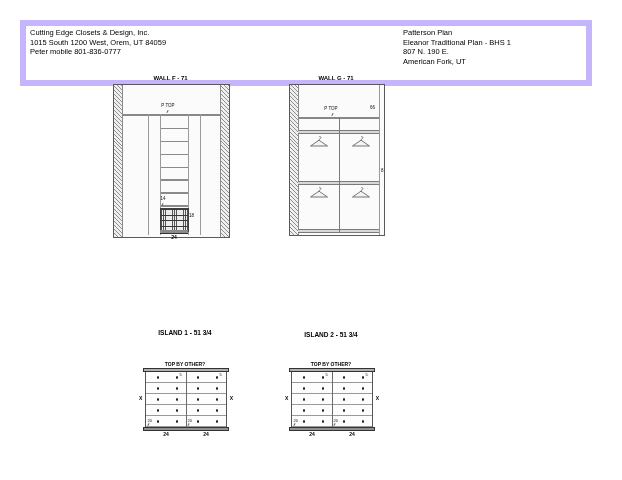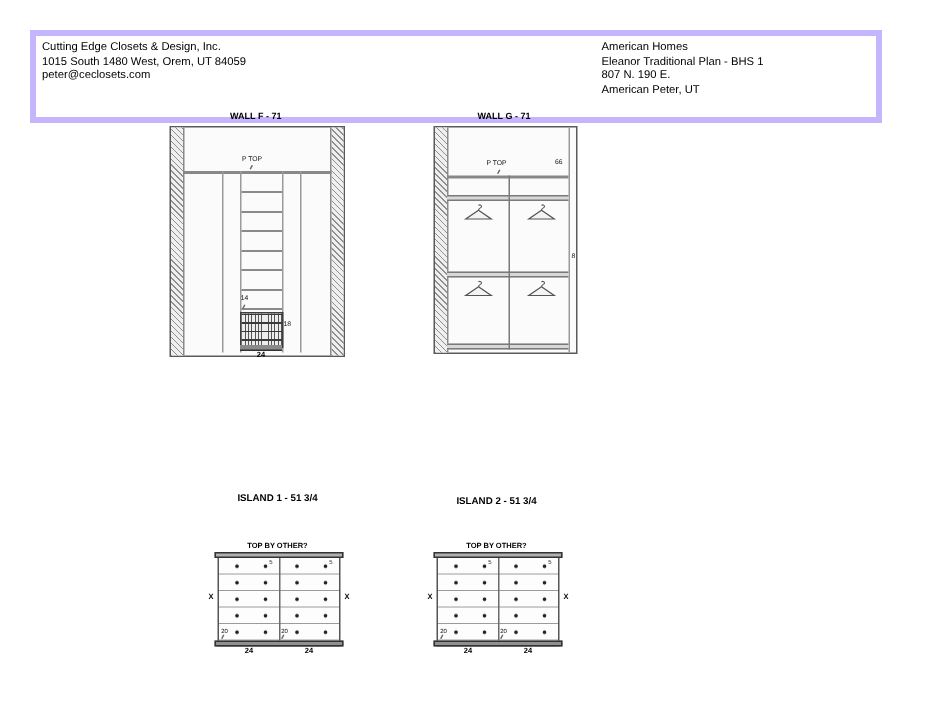--- a/index.html
+++ b/index.html
@@ -2,21 +2,21 @@
 <html><head>
 <meta charset="utf-8">
 <style>
   html,body{margin:0;padding:0;background:#ffffff;}
   .page{
     position:relative; width:622px; height:480px; background:#ffffff;
     font-family:"Liberation Sans", sans-serif; color:#000; overflow:hidden;
   }
   
   .header-box{position:absolute; left:20px; top:20px; width:560px; height:54px;
-    border:4px solid #c4b5fd; background:#fff;}
+    border:6px solid #c4b5fd; background:#fff;}
   .info-block{position:absolute; top:2px; font-size:7.5px; line-height:9.6px; white-space:nowrap;}
   
   .dwg-title{position:absolute; font-size:6px; font-weight:bold; text-align:center; white-space:nowrap;}
   .box{position:absolute; border:1px solid #5a5a5a; background:#fbfbfb;}
   .hatch{position:absolute; top:0; bottom:0; width:8px;
     background:repeating-linear-gradient(45deg,#8f8f8f 0,#8f8f8f .7px,#efefef .7px,#efefef 2.8px);}
   .hatch.left{left:0; border-right:1px solid #8a8a8a;}
   .hatch.right{right:0; border-left:1px solid #8a8a8a;}
   .vline{position:absolute; width:1px; background:#9a9a9a;}
   .hline{position:absolute; height:1.5px; background:#888;}
@@ -49,28 +49,28 @@
   .ititle{position:absolute; font-size:6.5px; font-weight:bold; text-align:center; white-space:nowrap;}
 </style>
 </head>
 <body>
 
 <div class="page">
 
   <div class="header-box">
     <div class="info-block" style="left:4px;">
       <div>Cutting Edge Closets &amp; Design, Inc.</div>
-      <div>1015 South 1480 West, Orem, UT  84059</div>
-      <div>peter@ceclosets.com</div>
+      <div>1015 South 1200 West, Orem, UT  84059</div>
+      <div>Peter mobile 801-836-0777</div>
     </div>
     <div class="info-block" style="left:377px;">
-      <div>American Homes</div>
+      <div>Patterson Plan</div>
       <div>Eleanor Traditional Plan - BHS 1</div>
       <div>807 N. 190 E.</div>
-      <div>American Peter, UT</div>
+      <div>American Fork, UT</div>
     </div>
   </div>
 
   <div class="dwg-title" style="left:113px; top:75px; width:115px;">WALL F - 71</div>
 
   <div class="box" style="left:113px; top:84px; width:115px; height:152px;">
     <div class="hatch left"></div>
     <div class="hatch right"></div>
 
     <div class="hline" style="left:8px; width:99px; top:29px;"></div>

